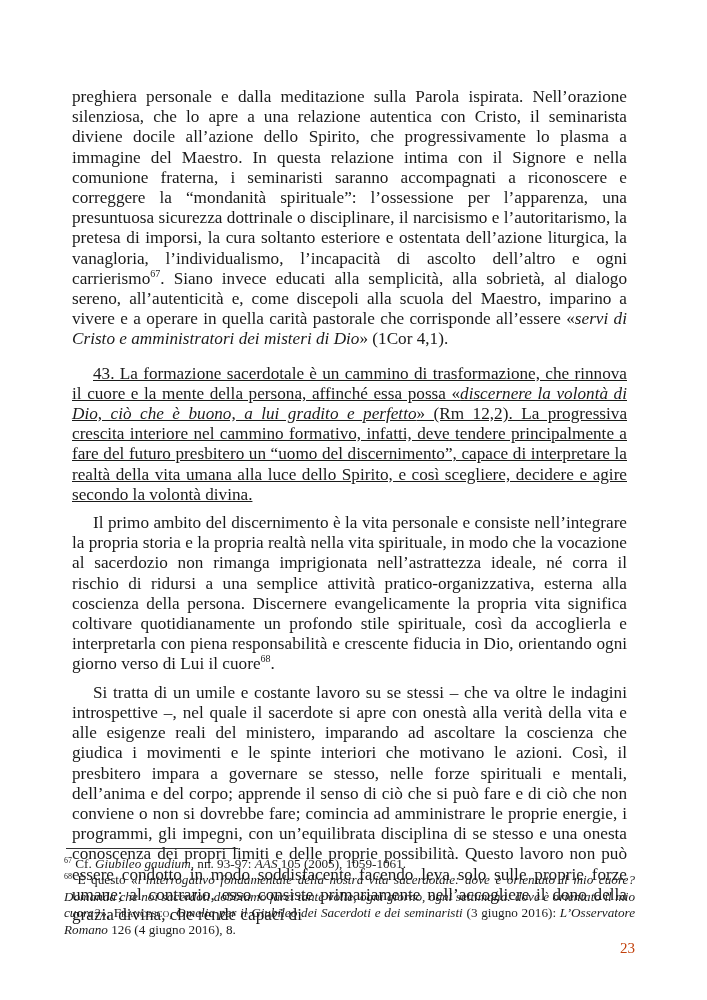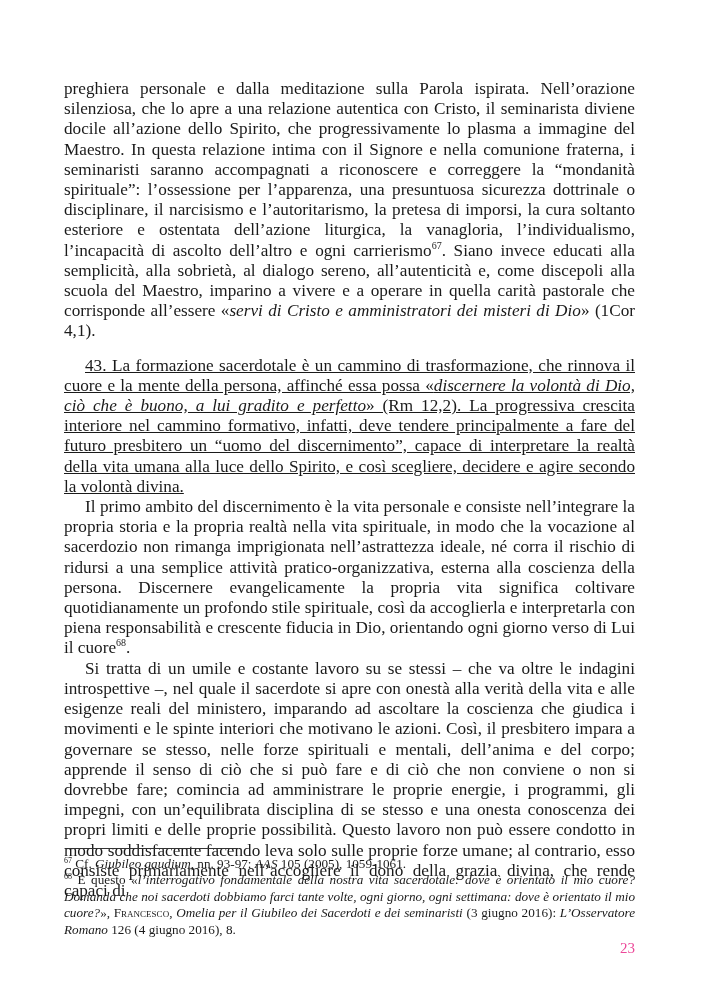--- a/index.html
+++ b/index.html
@@ -2,39 +2,39 @@
 <html><head>
 <meta charset="utf-8">
 <style>
   html, body { margin: 0; padding: 0; background: #ffffff; }
   body { width: 707px; height: 1000px; position: relative; overflow: hidden; }
   .page {
     position: absolute; left: 64px; top: 79px; width: 571px;
     font-family: "Liberation Serif", serif; color: #1a1a1a;
     font-size: 17.2px; line-height: 20.2px; text-align: justify;
   }
-  .page p { margin: 0; }
+  .page p { margin: 8px; }
   .indent { text-indent: 21px; }
   .gap { margin-top: 14px !important; text-decoration: underline; }
   sup { font-size: 10px; line-height: 0; vertical-align: 7px; }
   .fn-sep {
     position: absolute; left: 66px; top: 848px; width: 172px; height: 0;
     border-top: 1px solid #333;
   }
   .footnotes {
     position: absolute; left: 64px; top: 856px; width: 571px;
     font-family: "Liberation Serif", serif; color: #1a1a1a;
     font-size: 13.2px; line-height: 16.4px; text-align: justify;
   }
   .footnotes p { margin: 0; }
   .footnotes sup { font-size: 8px; vertical-align: 5px; }
   .sc { font-variant: small-caps; }
   .pageno {
     position: absolute; left: 620px; top: 940px;
-    font-family: "Liberation Serif", serif; font-size: 15px; color: #ec4899;
+    font-family: "Liberation Serif", serif; font-size: 15px; color: #c2410c;
   }
 </style>
 </head>
 <body>
 
 <div class="page">
   <p><span>preghiera personale e dalla meditazione sulla Parola ispirata. Nell’orazione silenziosa, che lo apre a una relazione autentica con Cristo, il seminarista diviene docile all’azione dello Spirito, che progressivamente lo plasma a immagine del Maestro. In questa relazione intima con il Signore e nella comunione fraterna, i seminaristi saranno accompagnati a riconoscere e correggere la “mondanità spirituale”: l’ossessione per l’apparenza, una presuntuosa sicurezza dottrinale o disciplinare, il narcisismo e l’autoritarismo, la pretesa di imporsi, la cura soltanto esteriore e ostentata dell’azione liturgica, la vanagloria, l’individualismo, l’incapacità di ascolto dell’altro e ogni carrierismo</span><sup>67</sup><span>. Siano invece educati alla semplicità, alla sobrietà, al dialogo sereno, all’autenticità e, come discepoli alla scuola del Maestro, imparino a vivere e a operare in quella carità pastorale che corrisponde all’essere «</span><i>servi di Cristo e amministratori dei misteri di Dio</i><span>» (1Cor 4,1).</span></p>
 
   <p class="indent gap"><span>43. La formazione sacerdotale è un cammino di trasformazione, che rinnova il cuore e la mente della persona, affinché essa possa «</span><i>discernere la volontà di Dio, ciò che è buono, a lui gradito e perfetto</i><span>» (Rm 12,2). La progressiva crescita interiore nel cammino formativo, infatti, deve tendere principalmente a fare del futuro presbitero un “uomo del discernimento”, capace di interpretare la realtà della vita umana alla luce dello Spirito, e così scegliere, decidere e agire secondo la volontà divina.</span></p>
 

